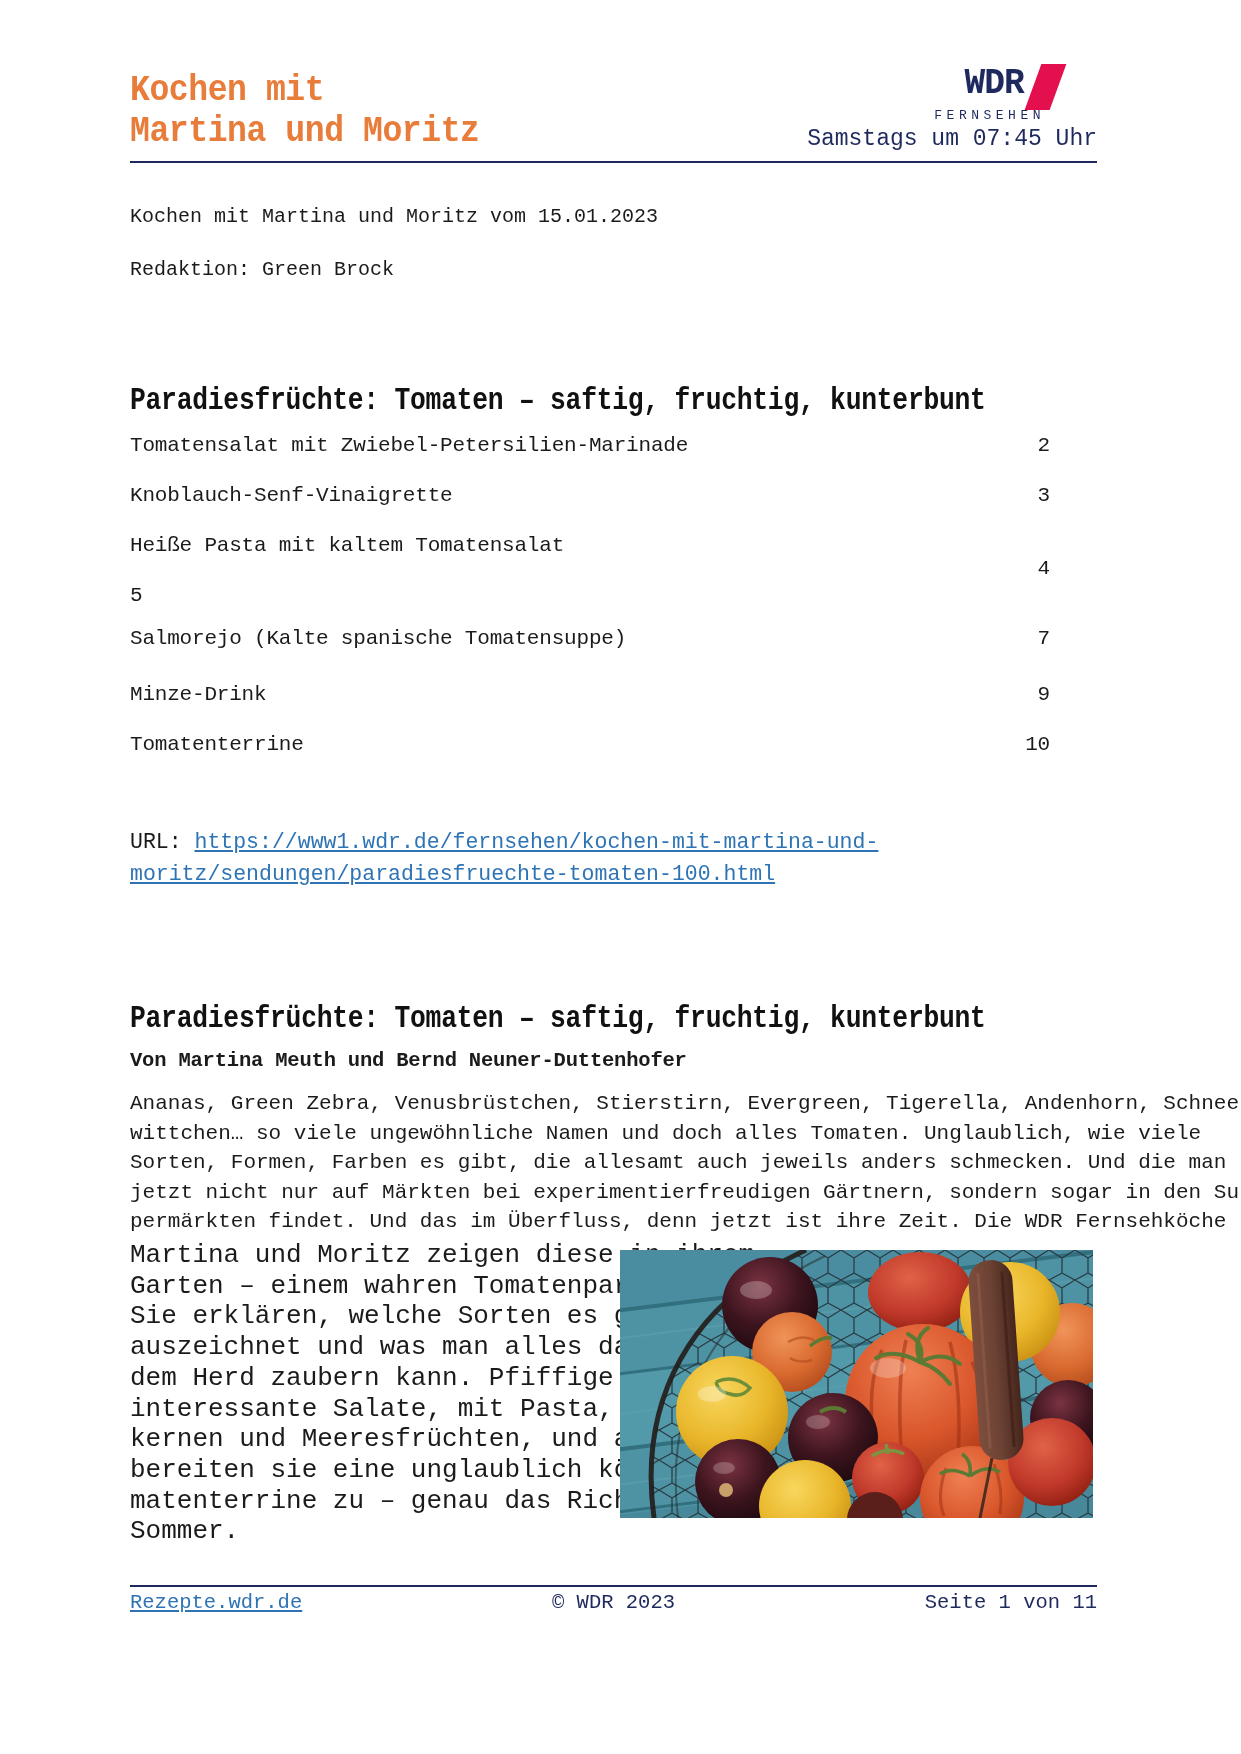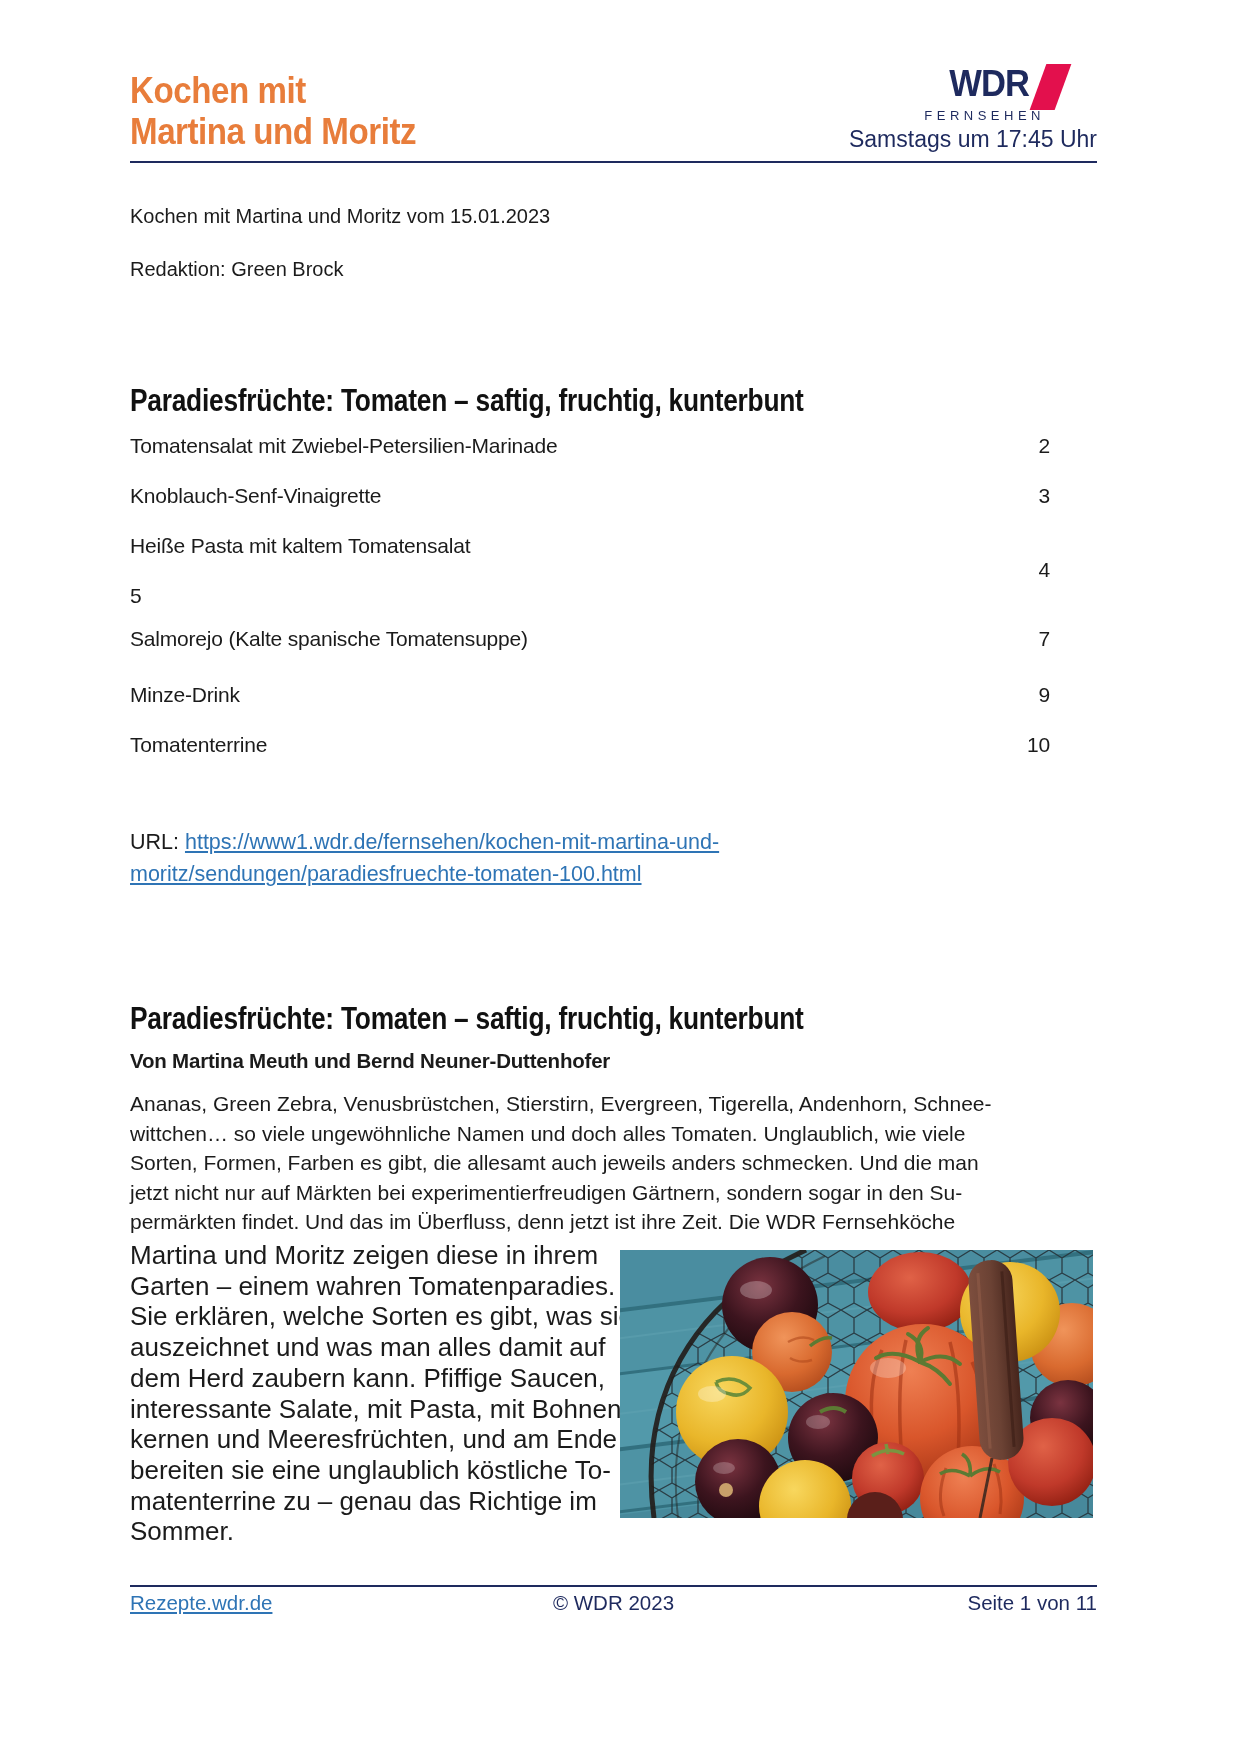--- a/index.html
+++ b/index.html
@@ -1,18 +1,18 @@
 <!DOCTYPE html>
 <html><head>
 <meta charset="utf-8">
 <style>
   html,body{margin:0;padding:0;background:#ffffff;}
   .page{
     position:relative;width:1241px;height:1754px;margin:0 auto;background:#ffffff;
-    font-family:Liberation Sans, sans-serif;color:#1b1b1b;overflow:hidden;
+    font-family:Liberation Mono, monospace;color:#1b1b1b;overflow:hidden;
   }
   .abs{position:absolute;}
   .prelines{white-space:pre;}
   .prelines-wrap{white-space:pre-line;}
 
   
   .show-title{
     left:130px;top:70px;font-size:36px;line-height:41px;font-weight:bold;
     color:#e87d3b;letter-spacing:-0.5px;transform:scaleX(.92);transform-origin:0 0;
   }
@@ -67,21 +67,21 @@
     <div>Martina und Moritz</div>
   </div>
 
   <div class="abs logo-block">
     <div class="logo-row">
       <span class="wdr-word">WDR</span>
       <span class="wdr-slash"></span>
     </div>
     <div class="wdr-fernsehen">FERNSEHEN</div>
   </div>
-  <div class="abs schedule">Samstags um 17:45 Uhr</div>
+  <div class="abs schedule">Samstags um 07:45 Uhr</div>
 
   <div class="abs rule rule-header"></div>
 
   <div class="abs meta" style="top:205px;">Kochen mit Martina und Moritz vom 15.01.2023</div>
   <div class="abs meta" style="top:258px;">Redaktion: Green Brock</div>
 
   <div class="abs h1" style="top:383px;">Paradiesfrüchte: Tomaten – saftig, fruchtig, kunterbunt</div>
 
   <div class="abs toc-row" style="top:434px;">
     <span class="toc-label">Tomatensalat mit Zwiebel-Petersilien-Marinade</span>

